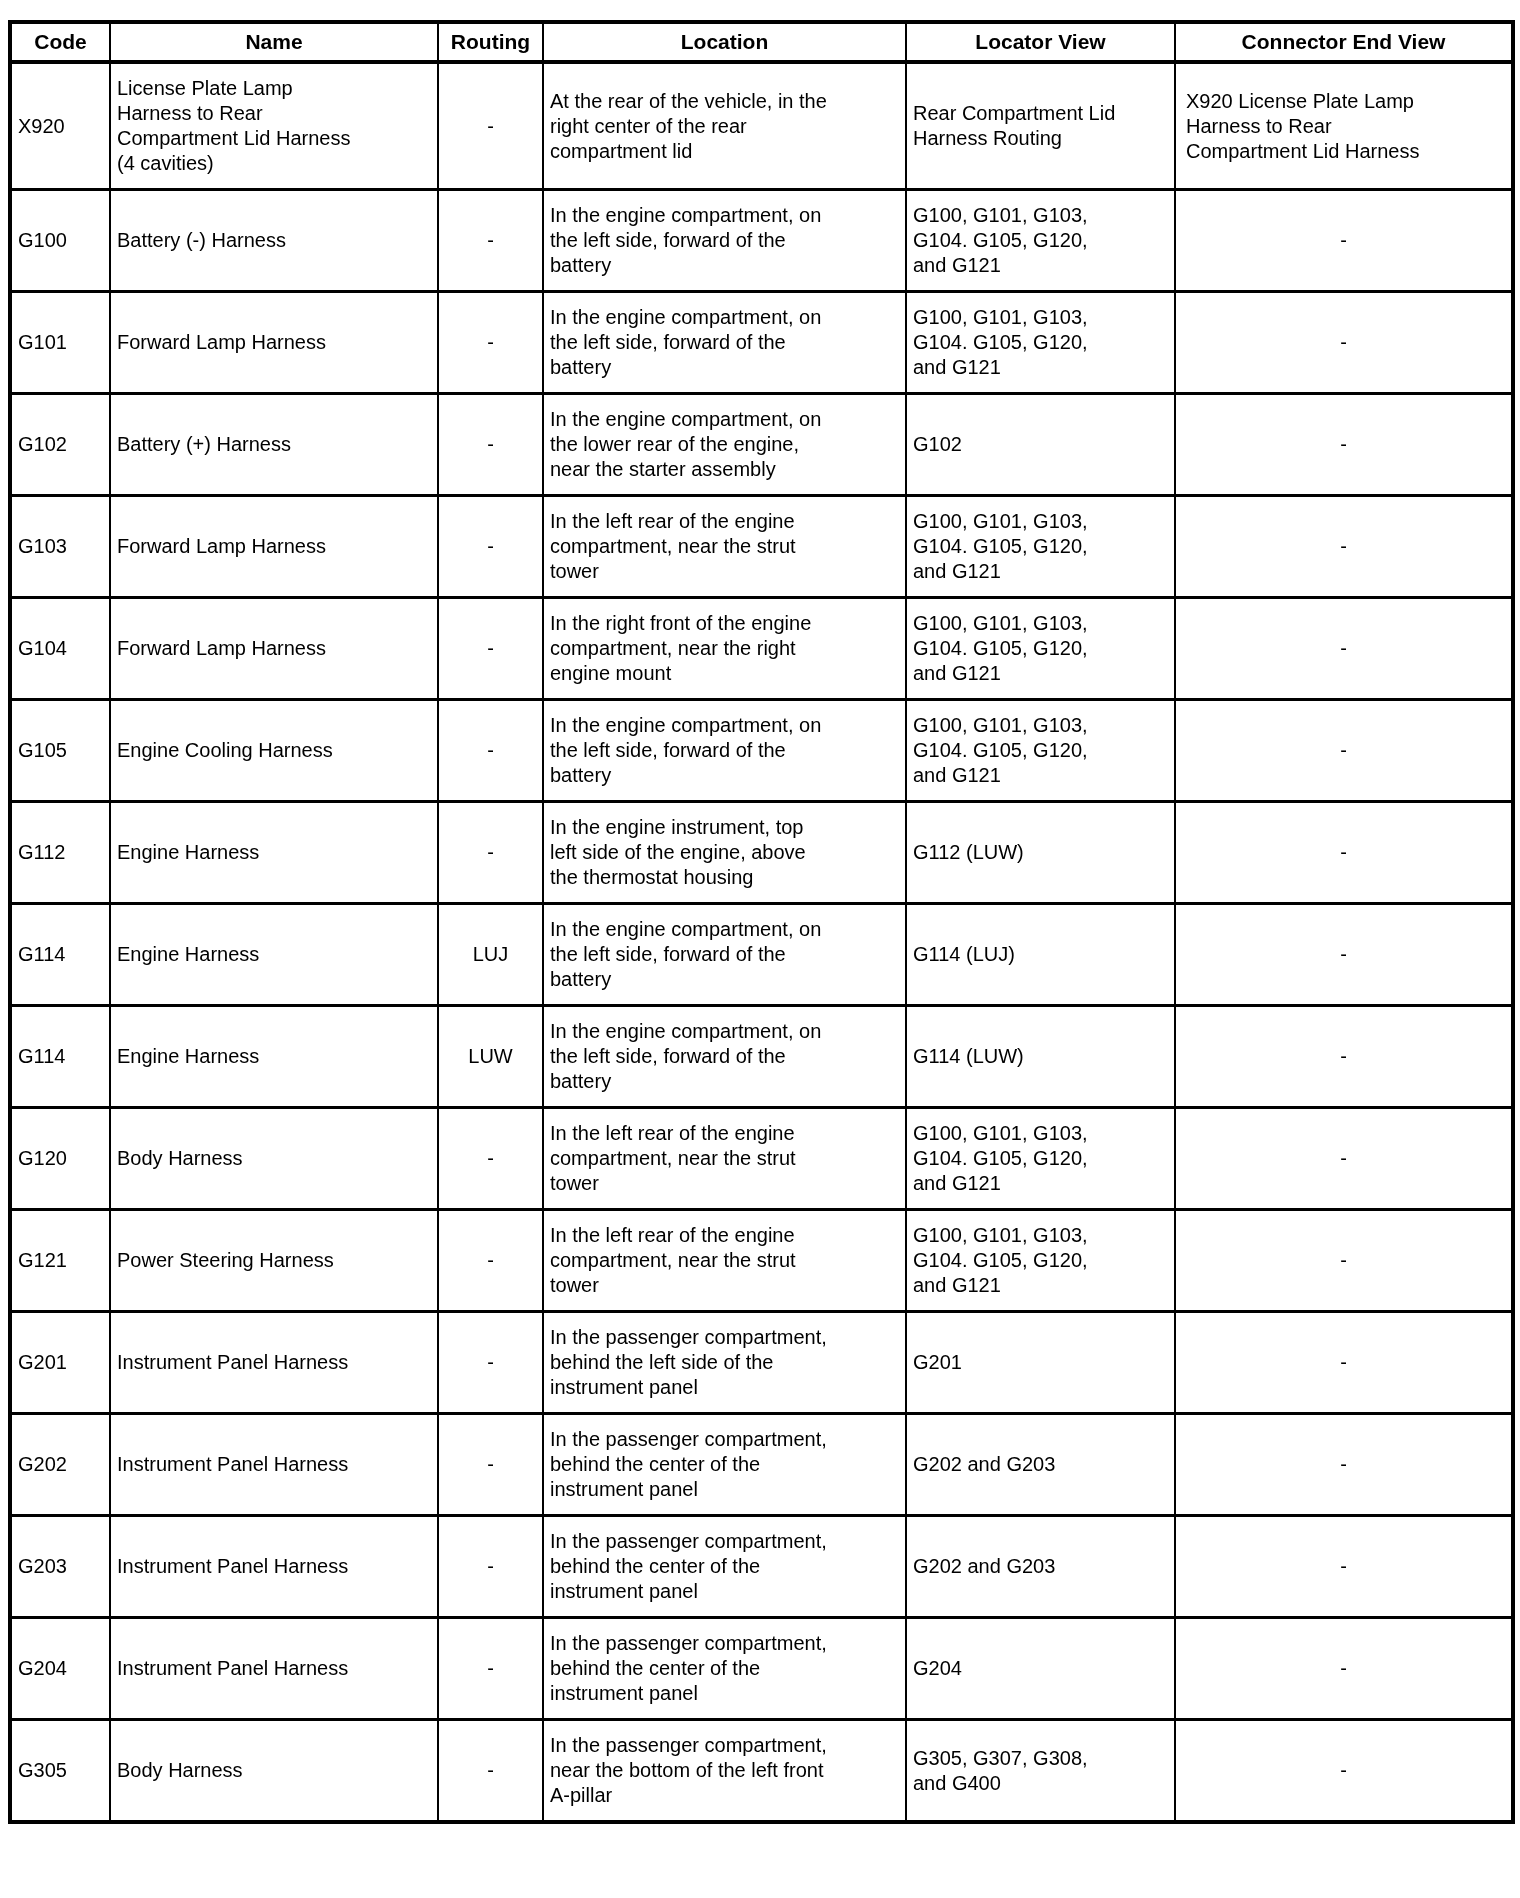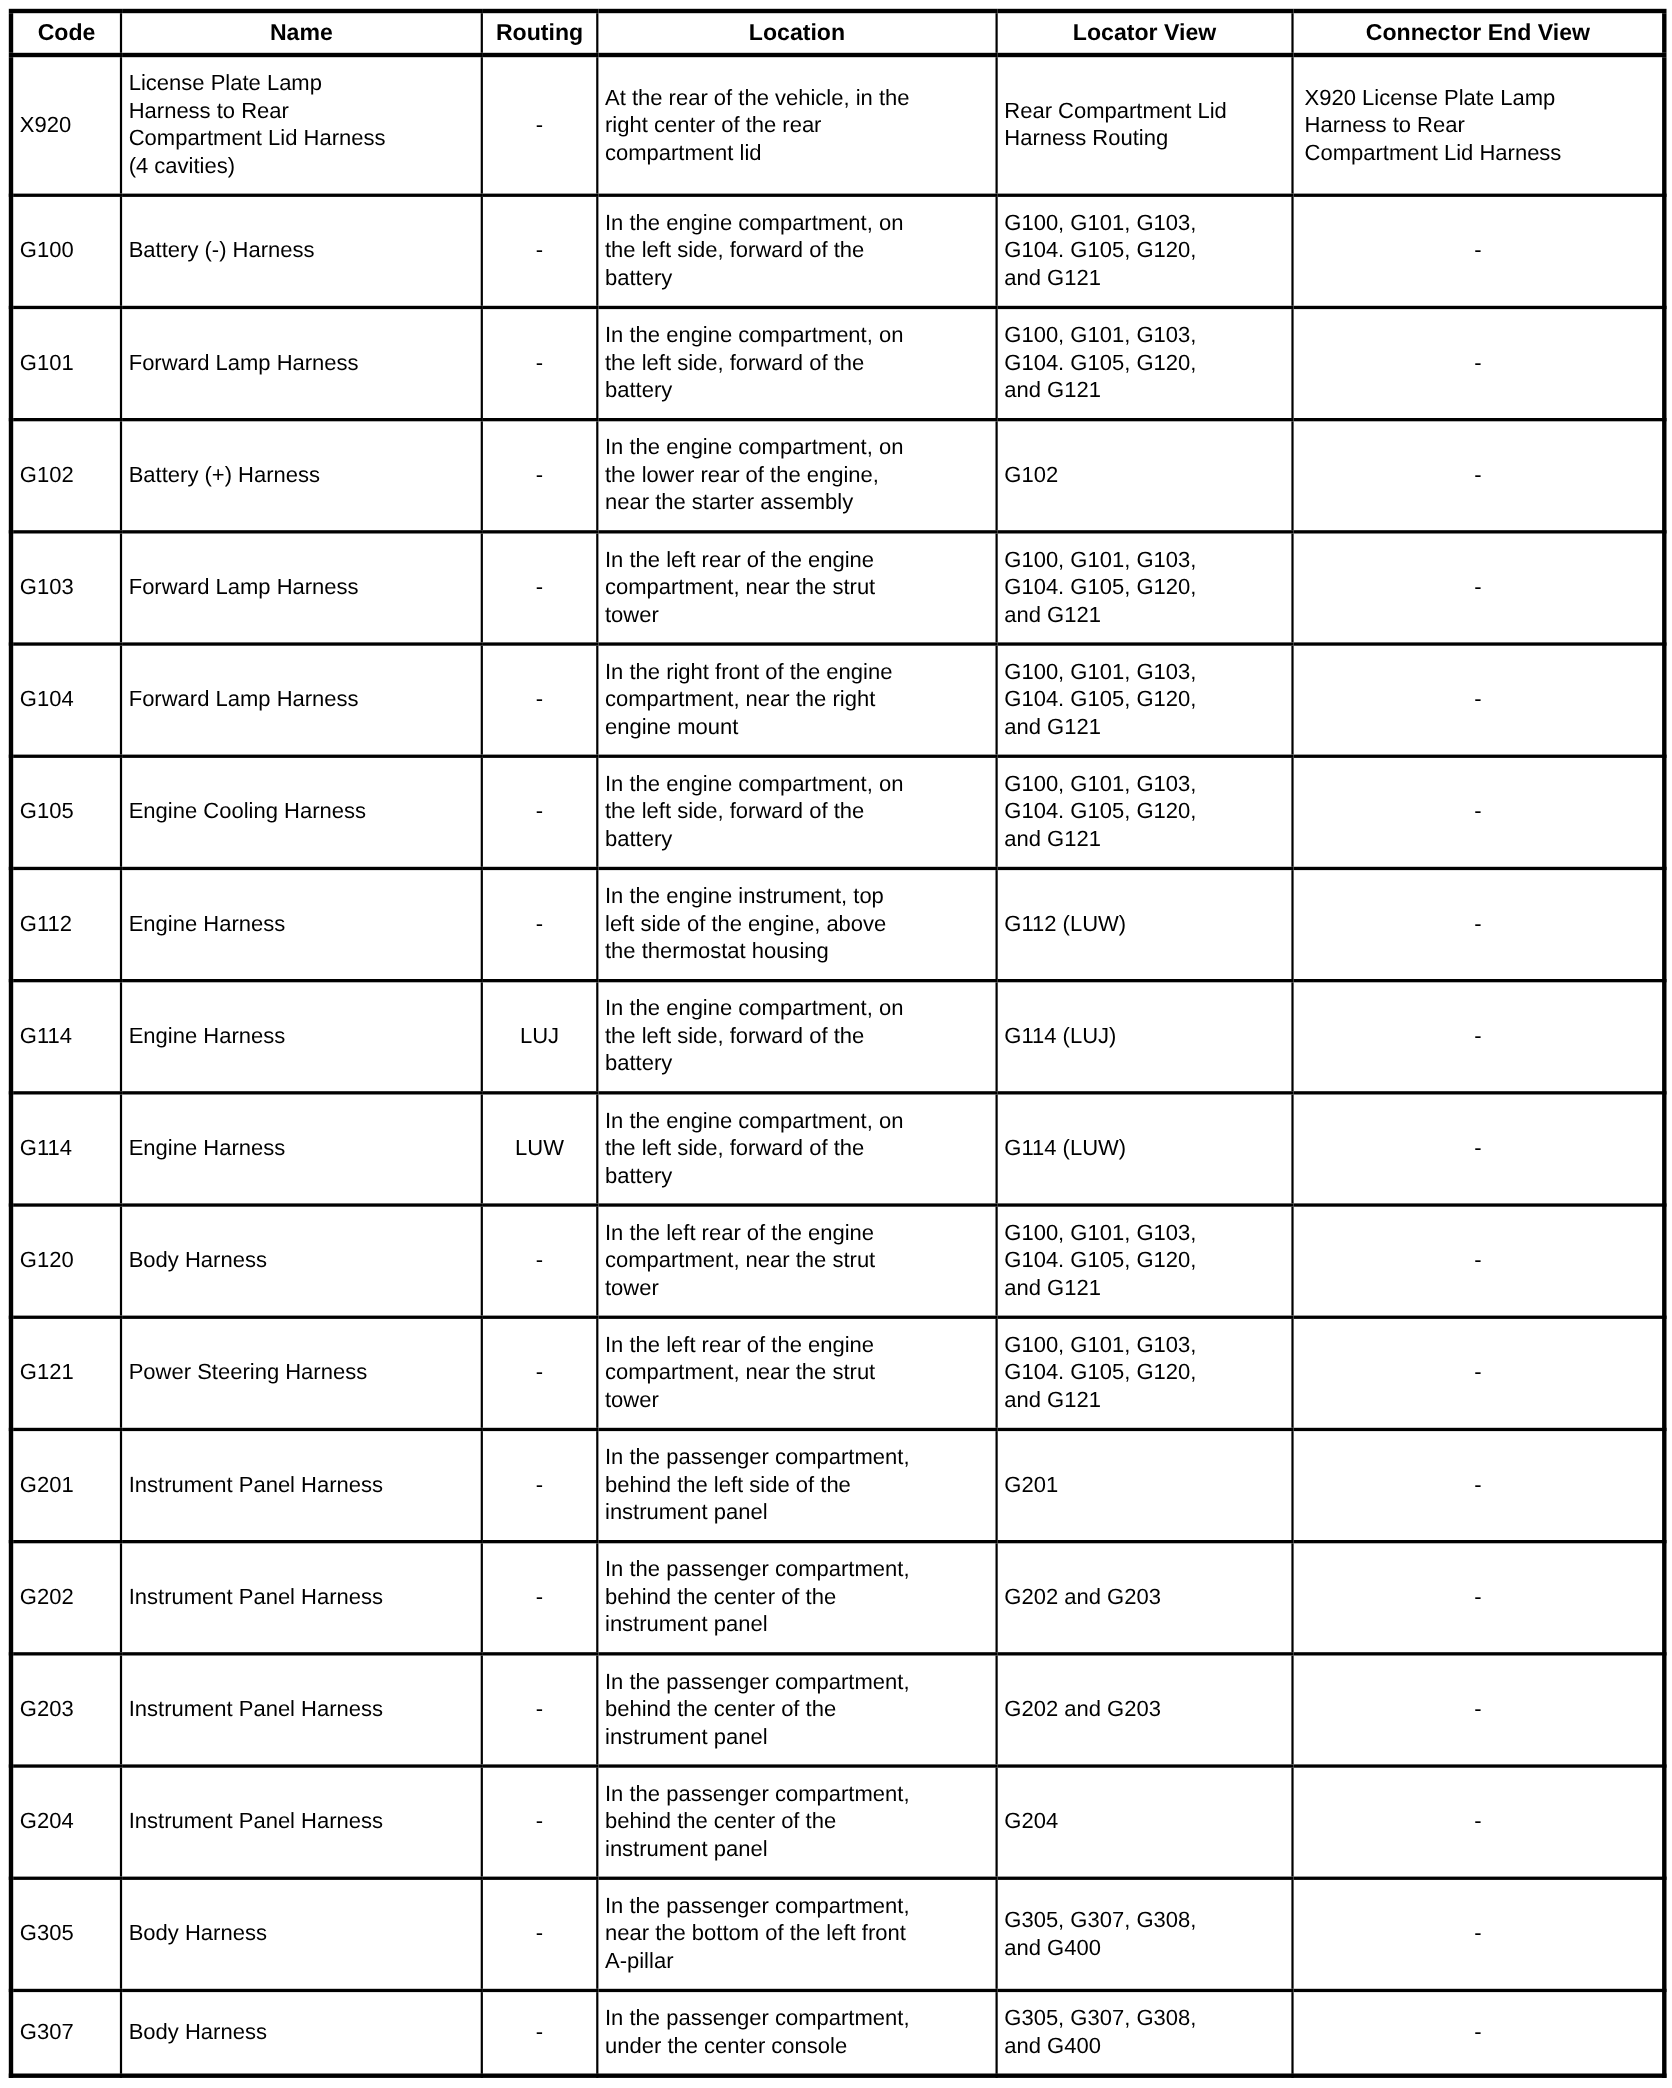--- a/index.html
+++ b/index.html
@@ -7,21 +7,21 @@
     padding: 0;
     background: #ffffff;
     font-family: "Liberation Sans", "DejaVu Sans", sans-serif;
     color: #000000;
   }
   .page {
     width: 1302px;
     height: 1898px;
     background: #ffffff;
     box-sizing: border-box;
-    padding: 8px 0 0 8px;
+    padding: 20px 0 0 8px;
   }
   table.harness-table {
     border-collapse: collapse;
     table-layout: fixed;
     width: 1503px;
     border: 4px solid #000000;
     background: #ffffff;
   }
   table.harness-table th {
     border: 2px solid #000000;
@@ -261,25 +261,15 @@
           <td class="col-code">G305</td>
           <td class="col-name">Body Harness</td>
           <td class="col-option">-</td>
           <td class="col-location multiline">In the passenger compartment,
 near the bottom of the left front
 A-pillar</td>
           <td class="col-locator multiline">G305, G307, G308,
 and G400</td>
           <td class="col-connector">-</td>
         </tr>
-        <tr>
-          <td class="col-code">G307</td>
-          <td class="col-name">Body Harness</td>
-          <td class="col-option">-</td>
-          <td class="col-location multiline">In the passenger compartment,
-under the center console</td>
-          <td class="col-locator multiline">G305, G307, G308,
-and G400</td>
-          <td class="col-connector">-</td>
-        </tr>
       </tbody>
   </table>
 </div>
 
 </body></html>

